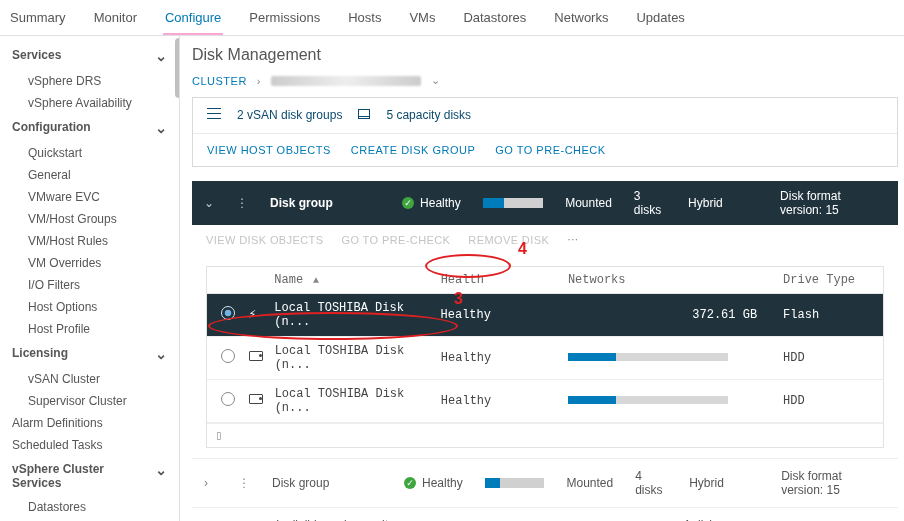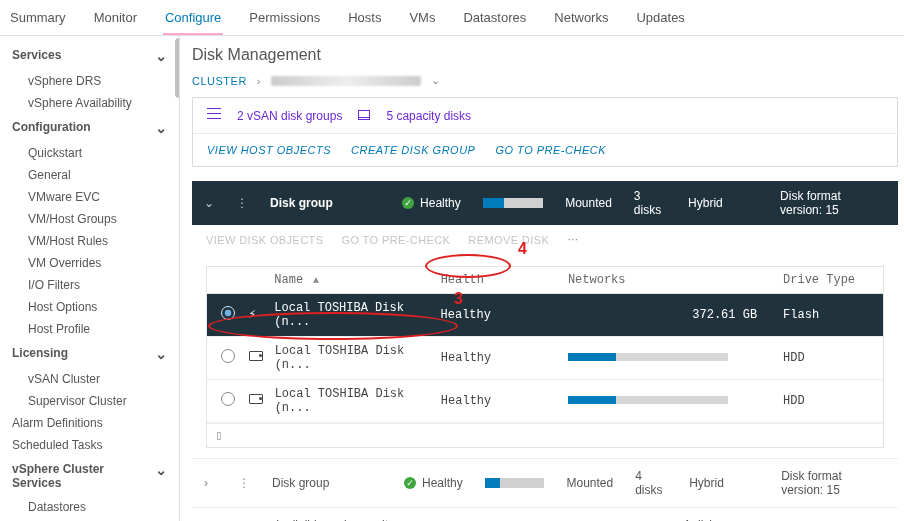--- a/index.html
+++ b/index.html
@@ -12,22 +12,22 @@
 .scrollbar { position: absolute; top: 2px; right: -4px; width: 8px; height: 60px; background: #c0c0c0; border-radius: 4px; }
 .side-section { padding: 6px 12px; font-weight: bold; color: #565656; display: flex; justify-content: space-between; align-items: flex-start; cursor: pointer; }
 .side-section .chev { font-size: 14px; color: #565656; }
 .side-item { padding: 4px 12px 4px 28px; color: #565656; cursor: pointer; }
 .content { flex: 1; padding: 10px 0 0 12px; overflow: hidden; }
 .page-title { color: #555; font-size: 16px; margin-bottom: 10px; }
 .crumb { display: flex; align-items: center; gap: 10px; color: #0079b8; font-size: 11px; letter-spacing: 0.5px; margin-bottom: 10px; text-transform: uppercase; }
 .crumb .chev { color: #888; }
 .crumb .blur { width: 150px; height: 10px; background: linear-gradient(90deg,#ccc,#eee,#ccc); border-radius: 2px; filter: blur(1px); }
 .panel { border: 1px solid #d9d9d9; margin-right: 6px; }
-.panel-row1 { padding: 10px 14px; border-bottom: 1px solid #e9e9e9; color: #6d28d9; display: flex; gap: 16px; align-items: center; }
-.panel-row2 { padding: 10px 14px; display: flex; gap: 20px; font-style: italic; }
+.panel-row1 { padding: 10px 14px; border-bottom: 1px solid #e9e9e9; color: #0c4a6e; display: flex; gap: 16px; }
+.panel-row2 { padding: 10px 14px; display: flex; gap: 20px; }
 .link-btn { color: #0079b8; font-size: 11px; letter-spacing: 0.5px; font-weight: 500; cursor: pointer; }
 .dgroup { margin-top: 14px; margin-right: 6px; }
 .dgroup-head { background: #20333d; color: #fff; display: flex; align-items: center; padding: 8px 12px; font-size: 12px; gap: 22px; }
 .dgroup-head .chev { cursor: pointer; color: #ccc; }
 .dgroup-head .dots { color: #ccc; cursor: pointer; }
 .health-ok { display:inline-flex; align-items:center; gap:6px; }
 .health-ok .dot { width: 12px; height: 12px; border-radius: 50%; background: #3fa53f; display: inline-flex; align-items:center; justify-content:center; color:#fff; font-size:9px; }
 .bar { width: 70px; height: 10px; background: #d0d0d0; display: inline-block; position: relative; }
 .bar .fill { position:absolute; left:0; top:0; bottom:0; background:#007cbb; }
 .dgroup-sub { padding: 8px 14px; display: flex; gap: 18px; color: #b0b0b0; font-size: 11px; letter-spacing: 0.4px; align-items: center; position: relative; }

